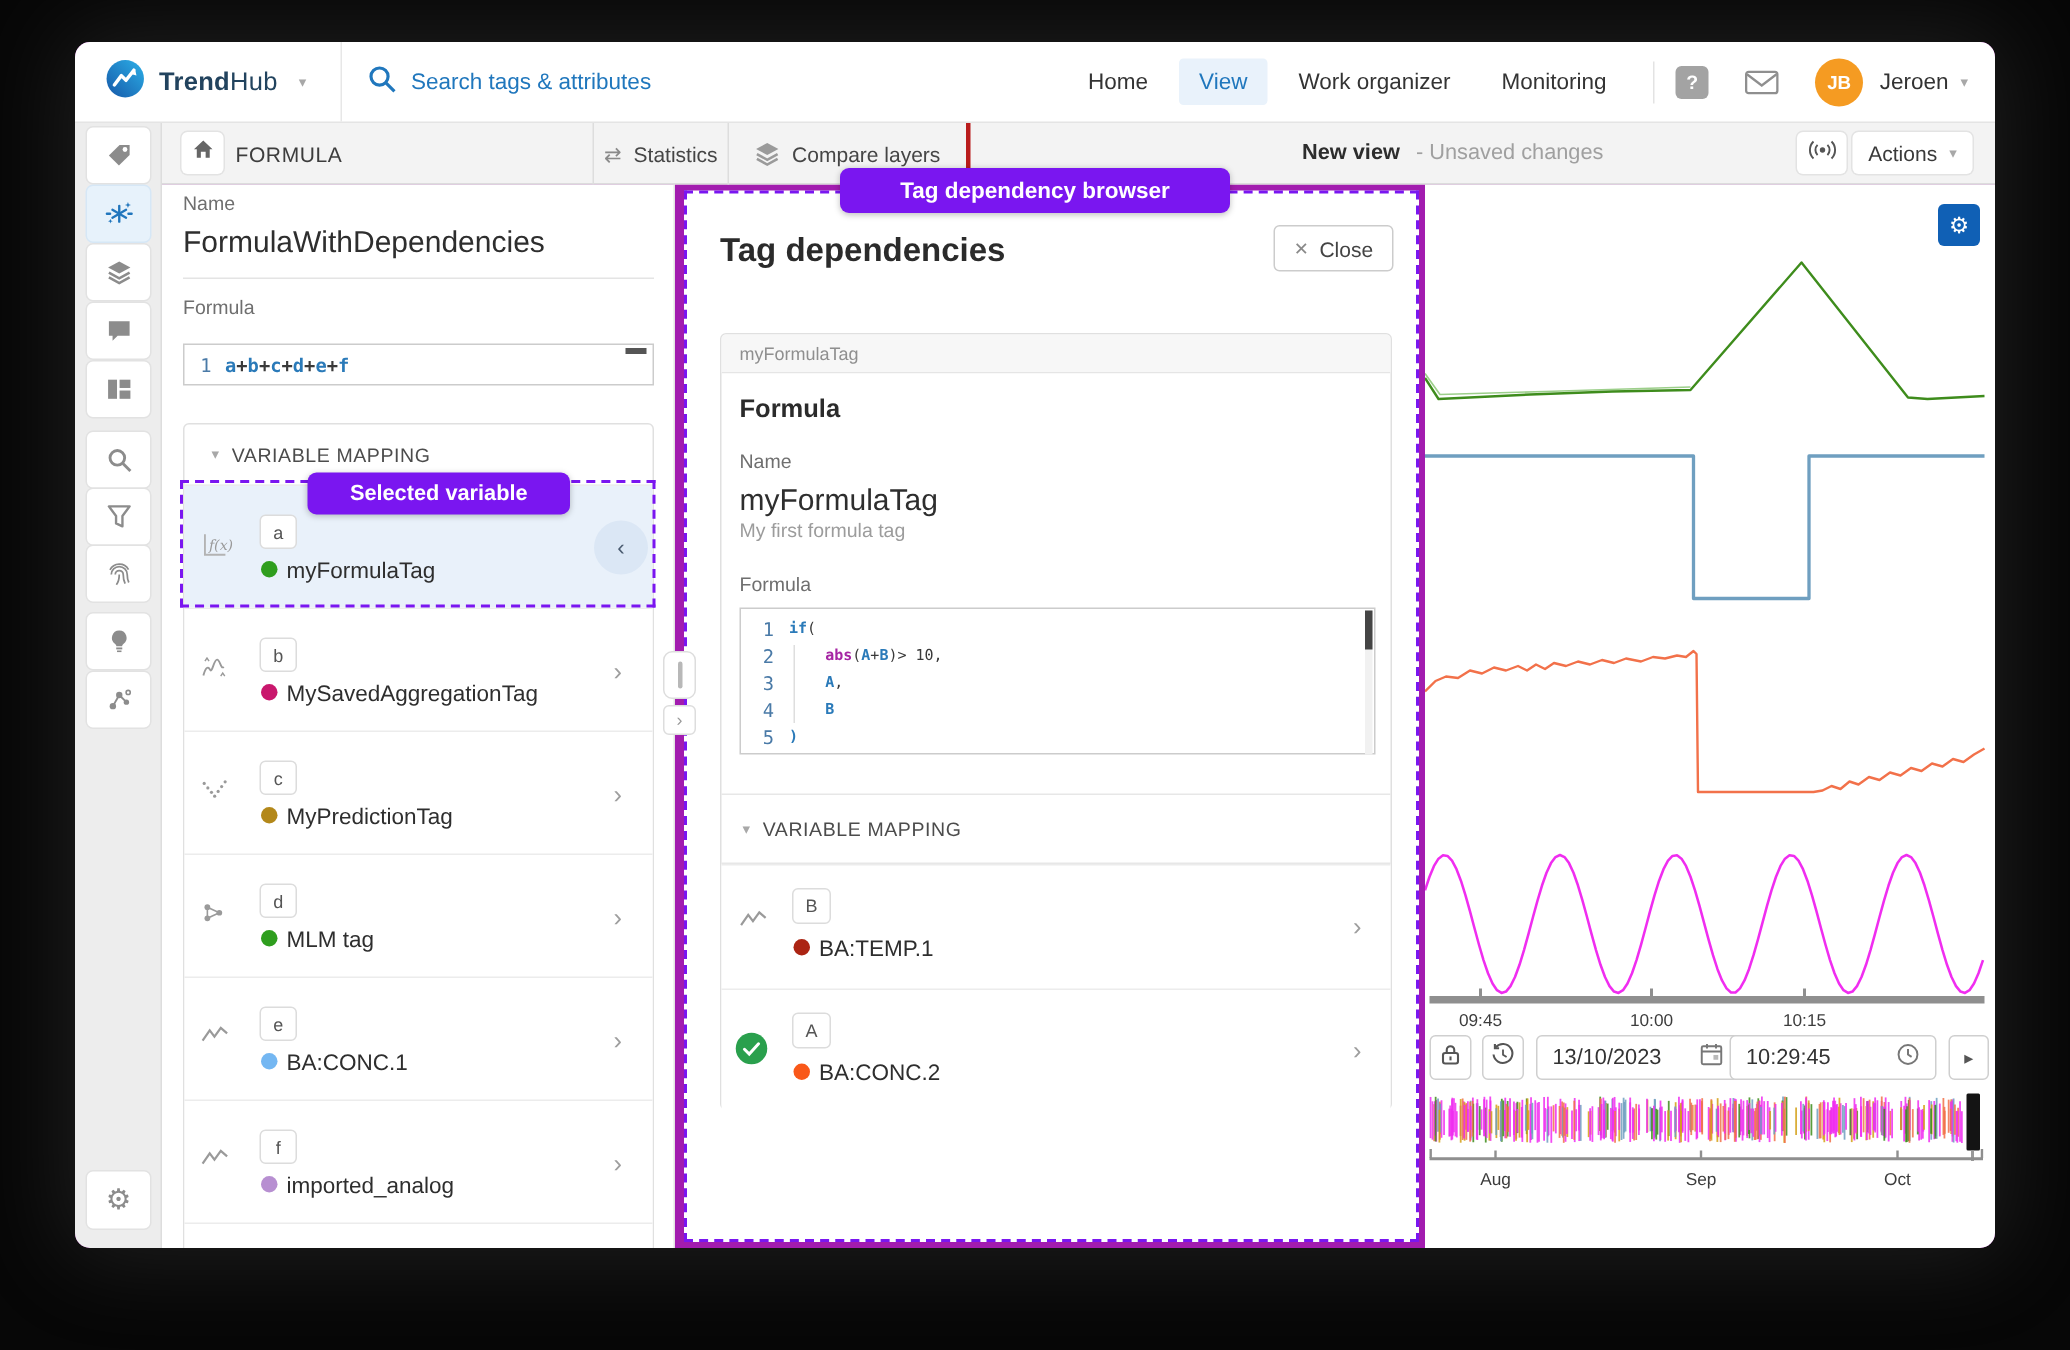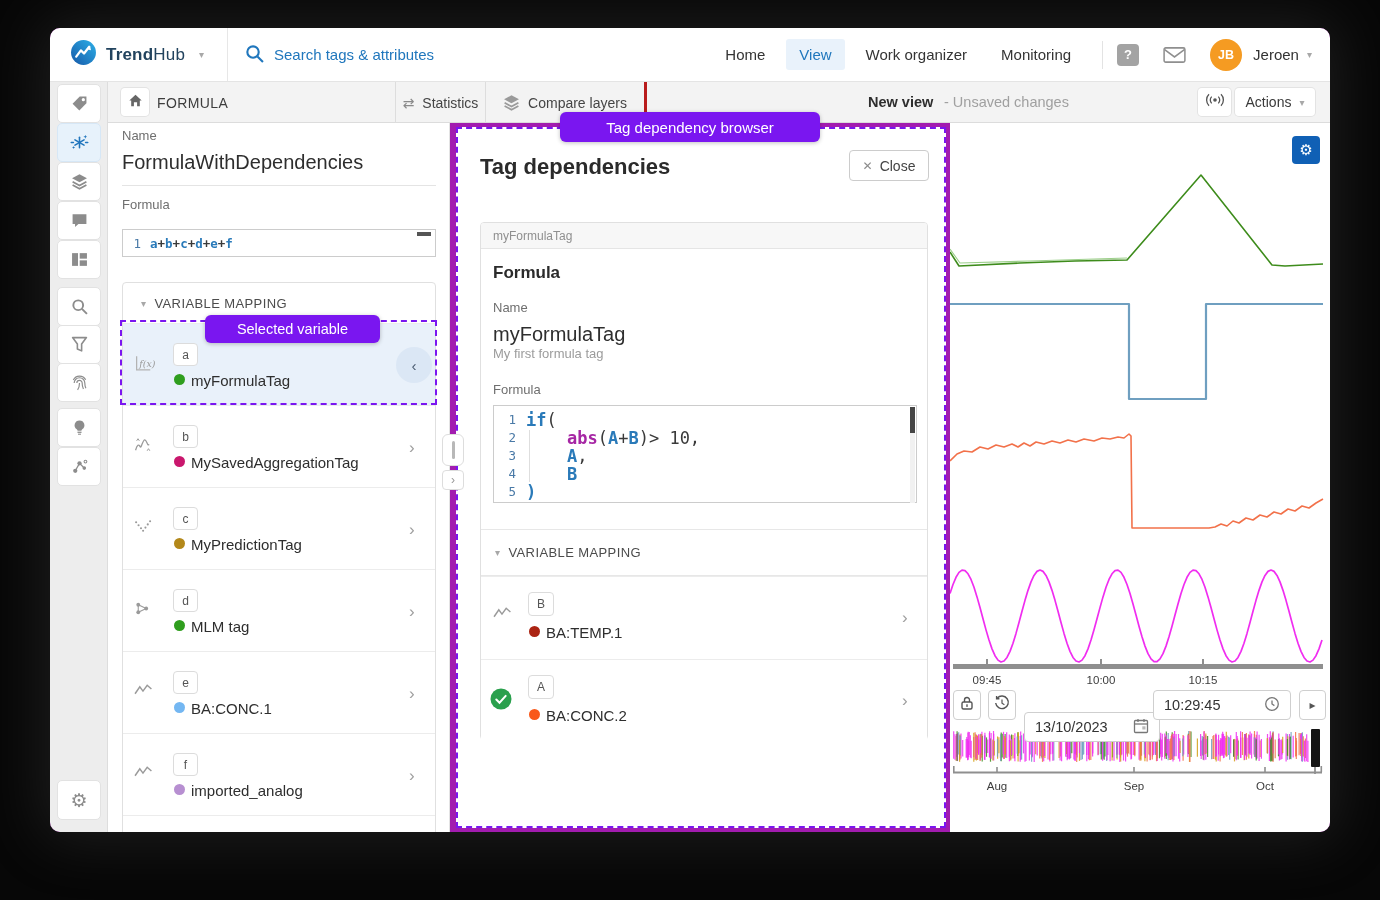--- a/index.html
+++ b/index.html
@@ -43,28 +43,28 @@
 .sechead{display:flex;align-items:center;gap:8px;font-size:13px;color:#4c4c4c;letter-spacing:.4px}
 .vrow{position:absolute;left:0;width:100%;height:82px;border-top:1px solid #ececec;background:#fff;cursor:pointer}
 .vrow.sel{background:#e9f1fa}
 .badge{position:absolute;background:#fff;border:1px solid #dcdcdc;border-radius:4px;font-size:12px;color:#555;display:flex;align-items:center;justify-content:center}
 .dot{position:absolute;border-radius:50%;width:11px;height:11px}
 .tagname{position:absolute;font-size:15px;color:#2e2e2e;white-space:nowrap}
 .chev{position:absolute;color:#9e9e9e;font-size:17px;line-height:17px}
 .ticon{position:absolute;color:#8f8f8f}
 
 .dash{position:absolute;border:2px dashed #7a16f0;z-index:30;pointer-events:none}
-.pill{position:absolute;background:#7a16f0;border-radius:6px;color:#fff;font-weight:normal;font-size:14.5px;display:flex;align-items:center;justify-content:center;z-index:31;box-shadow:0 1px 4px rgba(0,0,0,.25)}
+.pill{position:absolute;background:#7a16f0;border-radius:6px;color:#fff;font-weight:bold;font-size:14.5px;display:flex;align-items:center;justify-content:center;z-index:31;box-shadow:0 1px 4px rgba(0,0,0,.25)}
 
 #deppanel{position:absolute;left:406px;top:99px;width:490px;height:701px;background:#fff;z-index:6}
 #depclose{position:absolute;display:flex;align-items:center;justify-content:center;gap:7px;background:#fff;border:1px solid #ccc;border-radius:4px;font-size:14px;color:#444;cursor:pointer}
 .cardhead{height:26px;background:#f7f7f7;border-bottom:1px solid #e5e5e5;display:flex;align-items:center;padding-left:12px;font-size:12px;color:#8f8f8f;border-radius:3px 3px 0 0}
 .codeline{display:flex;line-height:18px;height:18px}
 .codeline .gut{width:22px;text-align:right;margin-right:10px;flex:none}
-.codeline pre{font-family:"DejaVu Sans Mono",monospace;font-size:17px;margin:0}
+.codeline pre{font-family:"DejaVu Sans Mono",monospace;font-size:10px;margin:0}
 .mrow{position:absolute;left:0;width:100%;border-top:1px solid #ececec;background:#fff;cursor:pointer}
 
 #chartpanel{position:absolute;left:900px;top:95px;width:380px;height:709px;background:#fff;z-index:1}
 .cbtn{position:absolute;background:#fff;border:1px solid #cfcfcf;border-radius:4px;display:flex;align-items:center;justify-content:center;cursor:pointer}
 .field{position:absolute;background:#fff;border:1px solid #cfcfcf;border-radius:4px;display:flex;align-items:center;justify-content:space-between;padding:0 10px;font-size:14.5px;color:#333;cursor:pointer}
 #gearbtn{position:absolute;background:#1060b5;border-radius:4px;color:#fff;display:flex;align-items:center;justify-content:center;font-size:15px;cursor:pointer}
 
 .rz{position:absolute;background:#fff;border:1px solid #ddd;border-radius:6px;display:flex;align-items:center;justify-content:center;z-index:32}
 </style>
 </head>
@@ -848,21 +848,21 @@
             <rect x="7.3" y="9.3" width="1.4" height="2.6" fill="#555"></rect>
           </svg></span>
       </div>
     <div class="cbtn" style="left:38px;top:567px;width:28px;height:30px">
         <span id="histicon"><svg viewBox="0 0 16 16" width="16" height="16">
             <path d="M3.2 3.2A6.3 6.3 0 1 1 1.7 8" fill="none" stroke="#555" stroke-width="1.4"></path>
             <path d="M2.6 1v2.8h2.8" fill="none" stroke="#555" stroke-width="1.4"></path>
             <path d="M8 4.6V8.2l2.4 1.5" fill="none" stroke="#555" stroke-width="1.2"></path>
           </svg></span>
       </div>
-    <div class="field" style="left:74px;top:589px;width:136px;height:30px">
+    <div class="field" style="left:74px;top:567px;width:136px;height:30px">
       <span>13/10/2023</span>
         <span id="calicon"><svg viewBox="0 0 16 16" width="16" height="16">
             <rect x="1.5" y="2.5" width="13" height="12" rx="1" fill="none" stroke="#777" stroke-width="1.3"></rect>
             <line x1="1.5" y1="6" x2="14.5" y2="6" stroke="#777" stroke-width="1.3"></line>
             <line x1="5" y1="1" x2="5" y2="4" stroke="#777" stroke-width="1.3"></line>
             <line x1="11" y1="1" x2="11" y2="4" stroke="#777" stroke-width="1.3"></line>
             <rect x="9.3" y="8.3" width="3.2" height="3.2" fill="#b9b9b9"></rect>
           </svg></span>
     </div>
     <div class="field" style="left:203px;top:567px;width:138px;height:30px">

